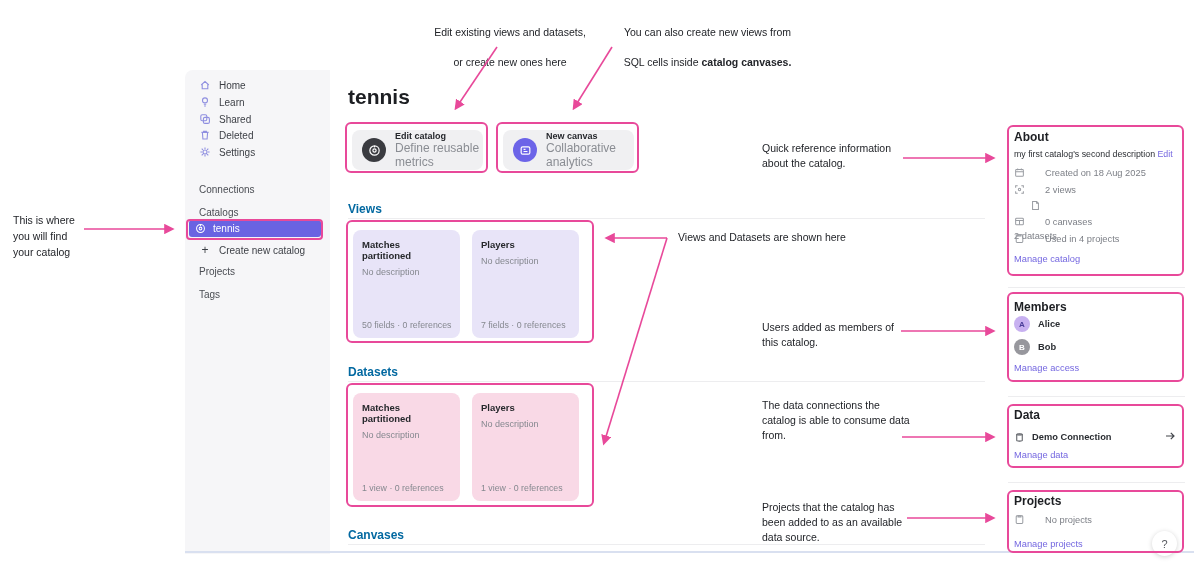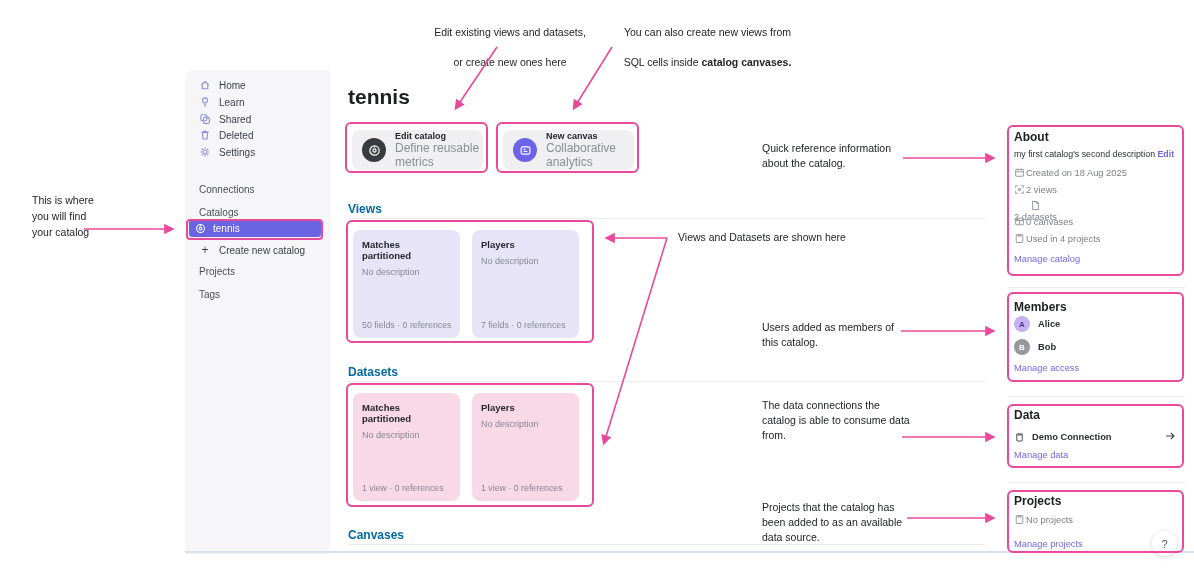--- a/index.html
+++ b/index.html
@@ -36,22 +36,22 @@
   .card { position:absolute; width:107px; height:108px; border-radius:8px; padding:9px; cursor:pointer; }
   .card.lav { background:#e8e4f8; }
   .card.pink { background:#f9d9e6; }
   .card .ct { font-size:9.5px; font-weight:bold; color:#26282c; margin-bottom:6px; }
   .card .cd { font-size:9px; color:#85888f; }
   .card .cm { position:absolute; left:9px; bottom:8px; font-size:8.8px; color:#85888f; white-space:nowrap; }
 
   
   .panel-h { position:absolute; left:1014px; font-size:12px; font-weight:bold; color:#1d1f23; white-space:nowrap; }
   .p-desc { position:absolute; left:1014px; font-size:8.8px; color:#2a2d32; white-space:nowrap; }
-  .p-desc .edit { color:#7467e0; cursor:pointer;font-weight:bold; }
-  .p-item { position:absolute; left:1014px; display:flex; align-items:center; gap:1px; font-size:9.3px; color:#7c7f86; white-space:nowrap; }
+  .p-desc .edit { color:#7467e0; cursor:pointer; }
+  .p-item { position:absolute; left:1014px; display:flex; align-items:center; gap:20px; font-size:9.3px; color:#7c7f86; white-space:nowrap; }
   .p-item .ic { width:11px; height:11px; color:#9a9da3; display:flex; }
   .p-link { position:absolute; left:1014px; font-size:9.3px; color:#7467e0; cursor:pointer; white-space:nowrap; }
   .member-row { position:absolute; left:1014px; display:flex; align-items:center; gap:8px; font-size:9.3px; font-weight:bold; color:#2a2d32; }
   .avatar { width:16px; height:16px; border-radius:50%; display:flex; align-items:center; justify-content:center; font-size:8px; font-weight:bold; }
   .avatar.a { background:#c7b0f0; color:#4a3d99; }
   .avatar.b { background:#97979d; color:#ffffff; }
   .conn-row { position:absolute; left:1014px; width:162px; display:flex; align-items:center; justify-content:space-between; cursor:pointer; }
   .conn-left { display:flex; align-items:center; gap:7px; font-size:9.3px; font-weight:bold; color:#2a2d32; }
   .conn-left .ic { width:11px; height:11px; color:#55585e; display:flex; }
   .phr { position:absolute; left:1008px; width:177px; height:1px; background:#ededef; }
@@ -301,21 +301,21 @@
 <div class="hl" style="left:1007px; top:490px; width:177px; height:63px;"></div>
 
 <div class="note center" style="left:430px; top:10px; width:160px;">
   <span>Edit existing views and datasets,</span><br>
   <span>or create new ones here</span>
 </div>
 <div class="note center" style="left:615px; top:10px; width:185px;">
   <span>You can also create new views from</span><br>
   <span>SQL cells inside </span><b>catalog canvases.</b>
 </div>
-<div class="note" style="left:13px; top:192px; line-height:16px;margin-left:19px;">This is where
+<div class="note" style="left:13px; top:212px; line-height:16px;">This is where
 you will find
 your catalog</div>
 <div class="note" style="left:762px; top:141px;">Quick reference information
 about the catalog.</div>
 <div class="note" style="left:678px; top:230px;">Views and Datasets are shown here</div>
 <div class="note" style="left:762px; top:320px;">Users added as members of
 this catalog.</div>
 <div class="note" style="left:762px; top:398px;">The data connections the
 catalog is able to consume data
 from.</div>

